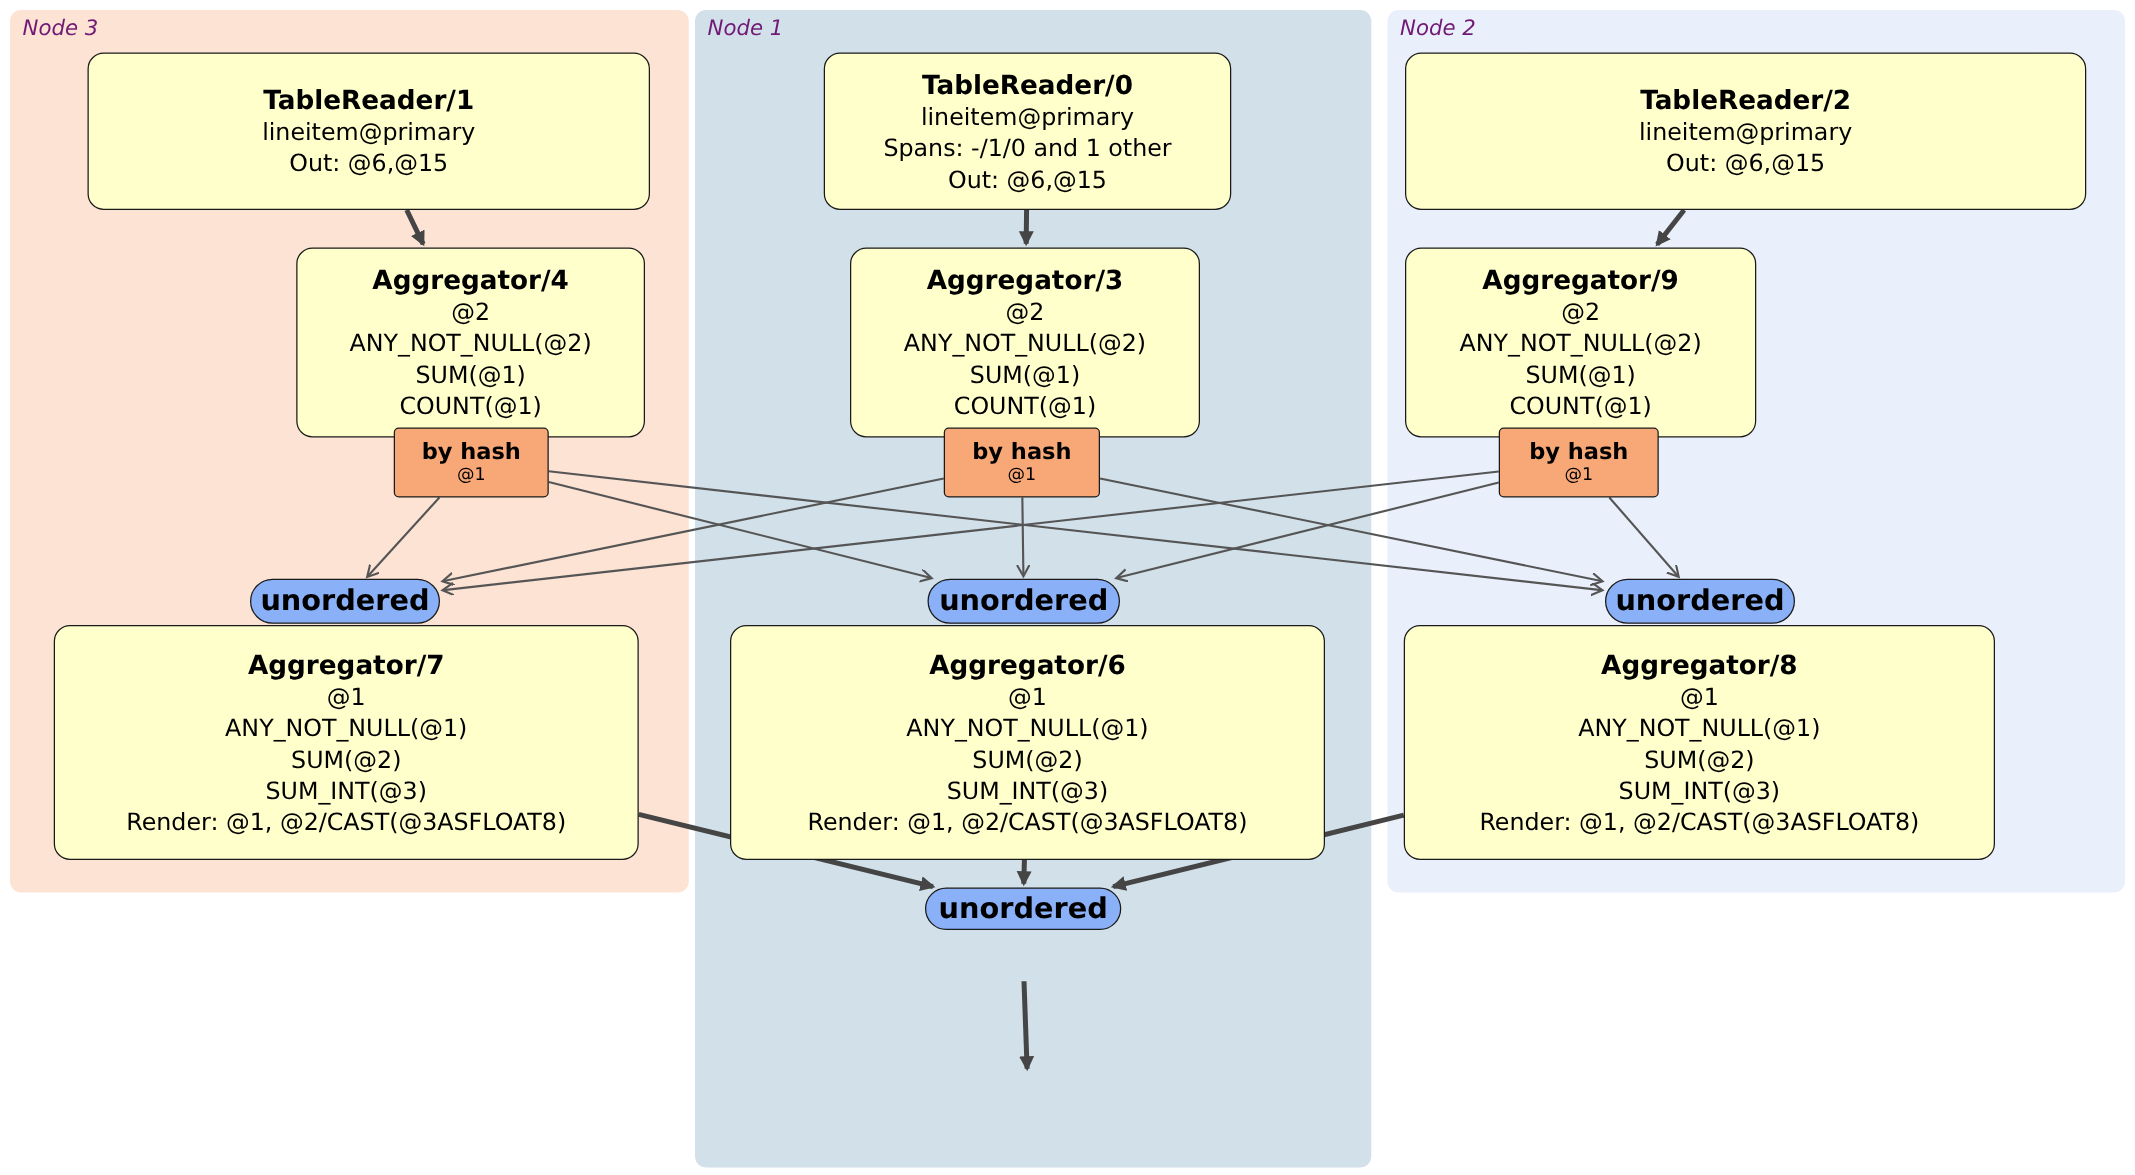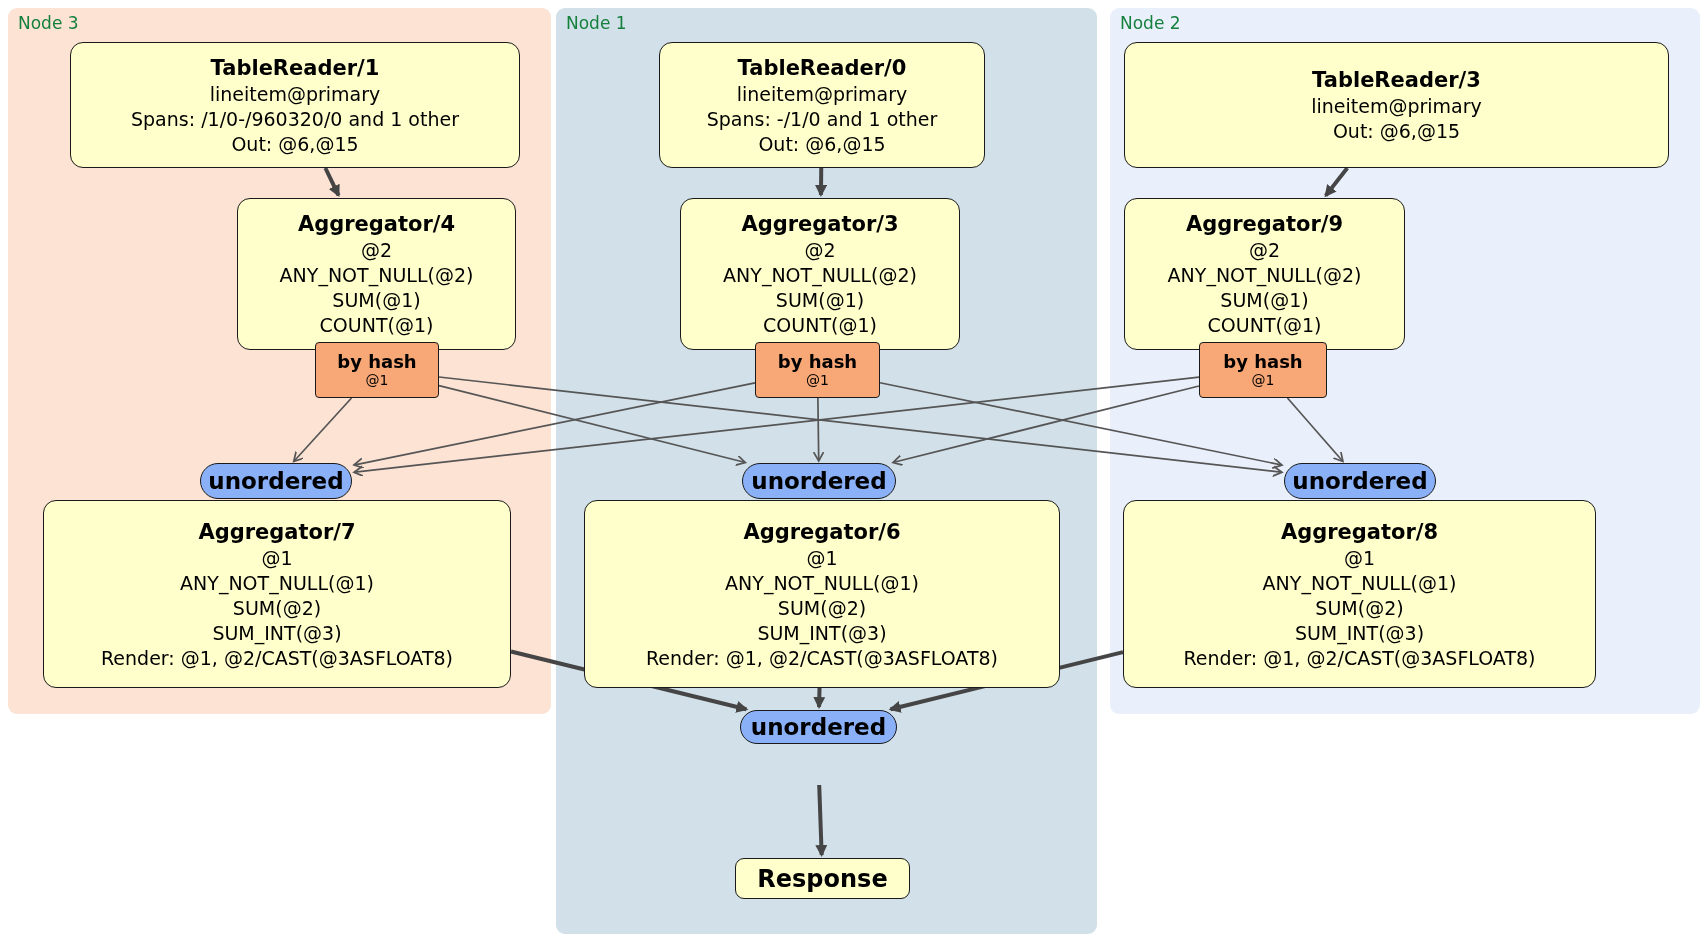--- a/index.html
+++ b/index.html
@@ -16,22 +16,23 @@
     border-radius:9px;
     z-index:0;
   }
   .panel-node3{background:var(--node3-bg,#fce3d4);}
   .panel-node1{background:var(--node1-bg,#d2e0e9);}
   .panel-node2{background:var(--node2-bg,#eaf0fb);}
   .panel-label{
     position:absolute;
     left:10px;top:5px;
     font-size:17px;
-    color:#15803d;
+    color:#701a75;
     white-space:nowrap;
+    font-style:italic;
   }
   #edges{
     position:absolute;left:0;top:0;
     z-index:1;
   }
   .edge-thin{stroke:var(--edge-color,#555555);stroke-width:1.7;fill:none;}
   .edge-thick{stroke:var(--edge-thick-color,#454545);stroke-width:4;fill:none;}
   .node{
     position:absolute;
     z-index:2;
@@ -130,31 +131,30 @@
       <line x1="1347.292899408284" y1="168" x2="1325.7076073763994" y2="195.63571479839771" class="edge-thick" marker-end="url(#mthick)"></line>
       <line x1="511" y1="651.4736842105264" x2="746.372305018914" y2="709.2844257941192" class="edge-thick" marker-end="url(#mthick)"></line>
       <line x1="819.5263157894736" y1="688" x2="819.0262884673173" y2="707.0010382419415" class="edge-thick" marker-end="url(#mthick)"></line>
       <line x1="1123" y1="652.1414048059149" x2="890.563631954189" y2="709.2838021258648" class="edge-thick" marker-end="url(#mthick)"></line>
       <line x1="819.204845814978" y1="785" x2="821.6718717636984" y2="855.0018612949424" class="edge-thick" marker-end="url(#mthick)"></line>
     </svg>
 
   <div class="node box" id="n-tr1" style="left:70px;top:42px;width:450px;height:126px">
     <div class="title">TableReader/1</div>
     <div class="line">lineitem@primary</div>
-    <div class="line">Spans: /1/0-/960320/0 and 1 other</div>
     <div class="line">Out: @6,@15</div>
   </div>
   <div class="node box" id="n-tr0" style="left:659px;top:42px;width:326px;height:126px">
     <div class="title">TableReader/0</div>
     <div class="line">lineitem@primary</div>
     <div class="line">Spans: -/1/0 and 1 other</div>
     <div class="line">Out: @6,@15</div>
   </div>
   <div class="node box" id="n-tr2" style="left:1124px;top:42px;width:545px;height:126px">
-    <div class="title">TableReader/3</div>
+    <div class="title">TableReader/2</div>
     <div class="line">lineitem@primary</div>
     <div class="line">Out: @6,@15</div>
   </div>
 
   <div class="node box" id="n-agg4" style="left:237px;top:198px;width:279px;height:152px">
     <div class="title">Aggregator/4</div>
     <div class="line">@2</div>
     <div class="line">ANY_NOT_NULL(@2)</div>
     <div class="line">SUM(@1)</div>
     <div class="line">COUNT(@1)</div>
@@ -218,17 +218,14 @@
     <div class="line">@1</div>
     <div class="line">ANY_NOT_NULL(@1)</div>
     <div class="line">SUM(@2)</div>
     <div class="line">SUM_INT(@3)</div>
     <div class="line">Render: @1, @2/CAST(@3ASFLOAT8)</div>
   </div>
 
   <div class="node sync" id="n-o9" style="left:740px;top:710px;width:157px;height:34px">
     <div class="slabel">unordered</div>
   </div>
-  <div class="node box-small" id="n-resp" style="left:735px;top:858px;width:175px;height:41px">
-    <div class="title">Response</div>
-  </div>
 
 </div>
 
 </body></html>

